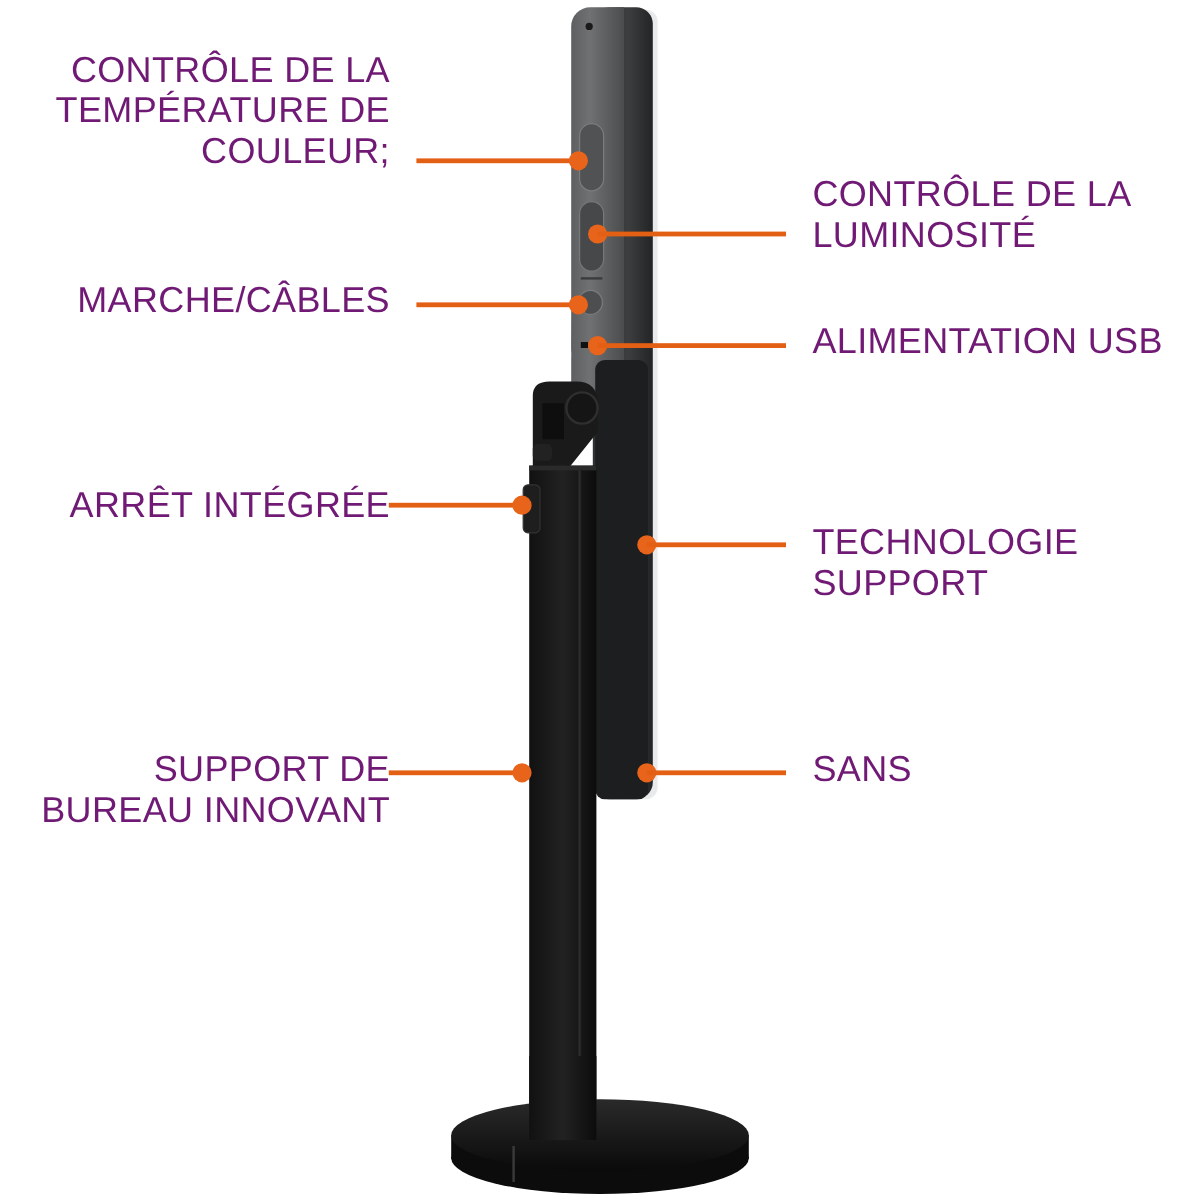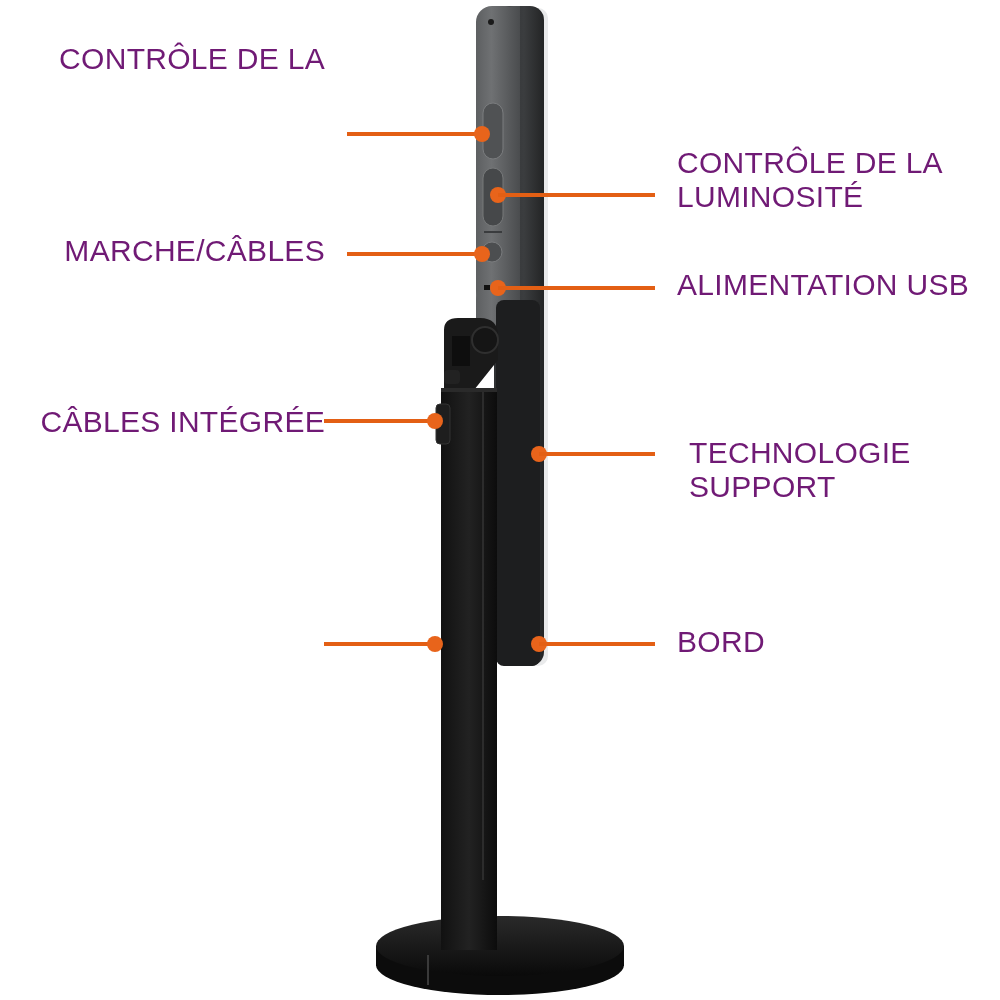--- a/index.html
+++ b/index.html
@@ -81,58 +81,62 @@
     <ellipse cx="500" cy="965" rx="124" ry="30" fill="#0c0c0c"></ellipse>
     <rect x="376" y="946" width="248" height="20" fill="#0c0c0c"></rect>
     <ellipse cx="500" cy="946" rx="124" ry="30" fill="url(#base)"></ellipse>
     <rect x="441" y="880" width="56" height="70" fill="url(#pole)"></rect>
     <rect x="427" y="955" width="2" height="30" fill="#3a3a3a"></rect>
   </g>
 </svg>
 
 <div class="label left" style="right:675px; top:42px;">
   <span>CONTRÔLE DE LA</span>
+  <span>TEMPÉRATURE DE</span>
+  <span>COULEUR;</span>
 </div>
 <div class="leader" style="left:347px; top:132px; width:135px;"></div>
 <div class="dot" style="left:474px; top:126px;"></div>
 
 <div class="label left" style="right:675px; top:234px;">
   <span>MARCHE/CÂBLES</span>
 </div>
 <div class="leader" style="left:347px; top:252px; width:135px;"></div>
 <div class="dot" style="left:474px; top:246px;"></div>
 
 <div class="label left" style="right:675px; top:405px;">
-  <span>CÂBLES INTÉGRÉE</span>
+  <span>ARRÊT INTÉGRÉE</span>
 </div>
 <div class="leader" style="left:324px; top:419px; width:110px;"></div>
 <div class="dot" style="left:427px; top:413px;"></div>
 
 <div class="label left" style="right:675px; top:625px;">
+  <span>SUPPORT DE</span>
+  <span>BUREAU INNOVANT</span>
 </div>
 <div class="leader" style="left:324px; top:642px; width:110px;"></div>
 <div class="dot" style="left:427px; top:636px;"></div>
 
 <div class="dot" style="left:490px; top:187px;"></div>
 <div class="leader" style="left:498px; top:193px; width:157px;"></div>
 <div class="label right" style="left:677px; top:146px;">
   <span>CONTRÔLE DE LA</span>
   <span>LUMINOSITÉ</span>
 </div>
 
 <div class="dot" style="left:490px; top:280px;"></div>
 <div class="leader" style="left:498px; top:286px; width:157px;"></div>
 <div class="label right" style="left:677px; top:268px;text-align:right;">
   <span>ALIMENTATION USB</span>
 </div>
 
 <div class="dot" style="left:531px; top:446px;"></div>
 <div class="leader" style="left:539px; top:452px; width:116px;"></div>
-<div class="label right" style="left:677px; top:436px;margin-left:12px;">
+<div class="label right" style="left:677px; top:436px;">
   <span>TECHNOLOGIE</span>
   <span>SUPPORT</span>
 </div>
 
 <div class="dot" style="left:531px; top:636px;"></div>
 <div class="leader" style="left:539px; top:642px; width:116px;"></div>
 <div class="label right" style="left:677px; top:625px;">
-  <span>BORD</span>
+  <span>SANS</span>
 </div>
 
 </body></html>

